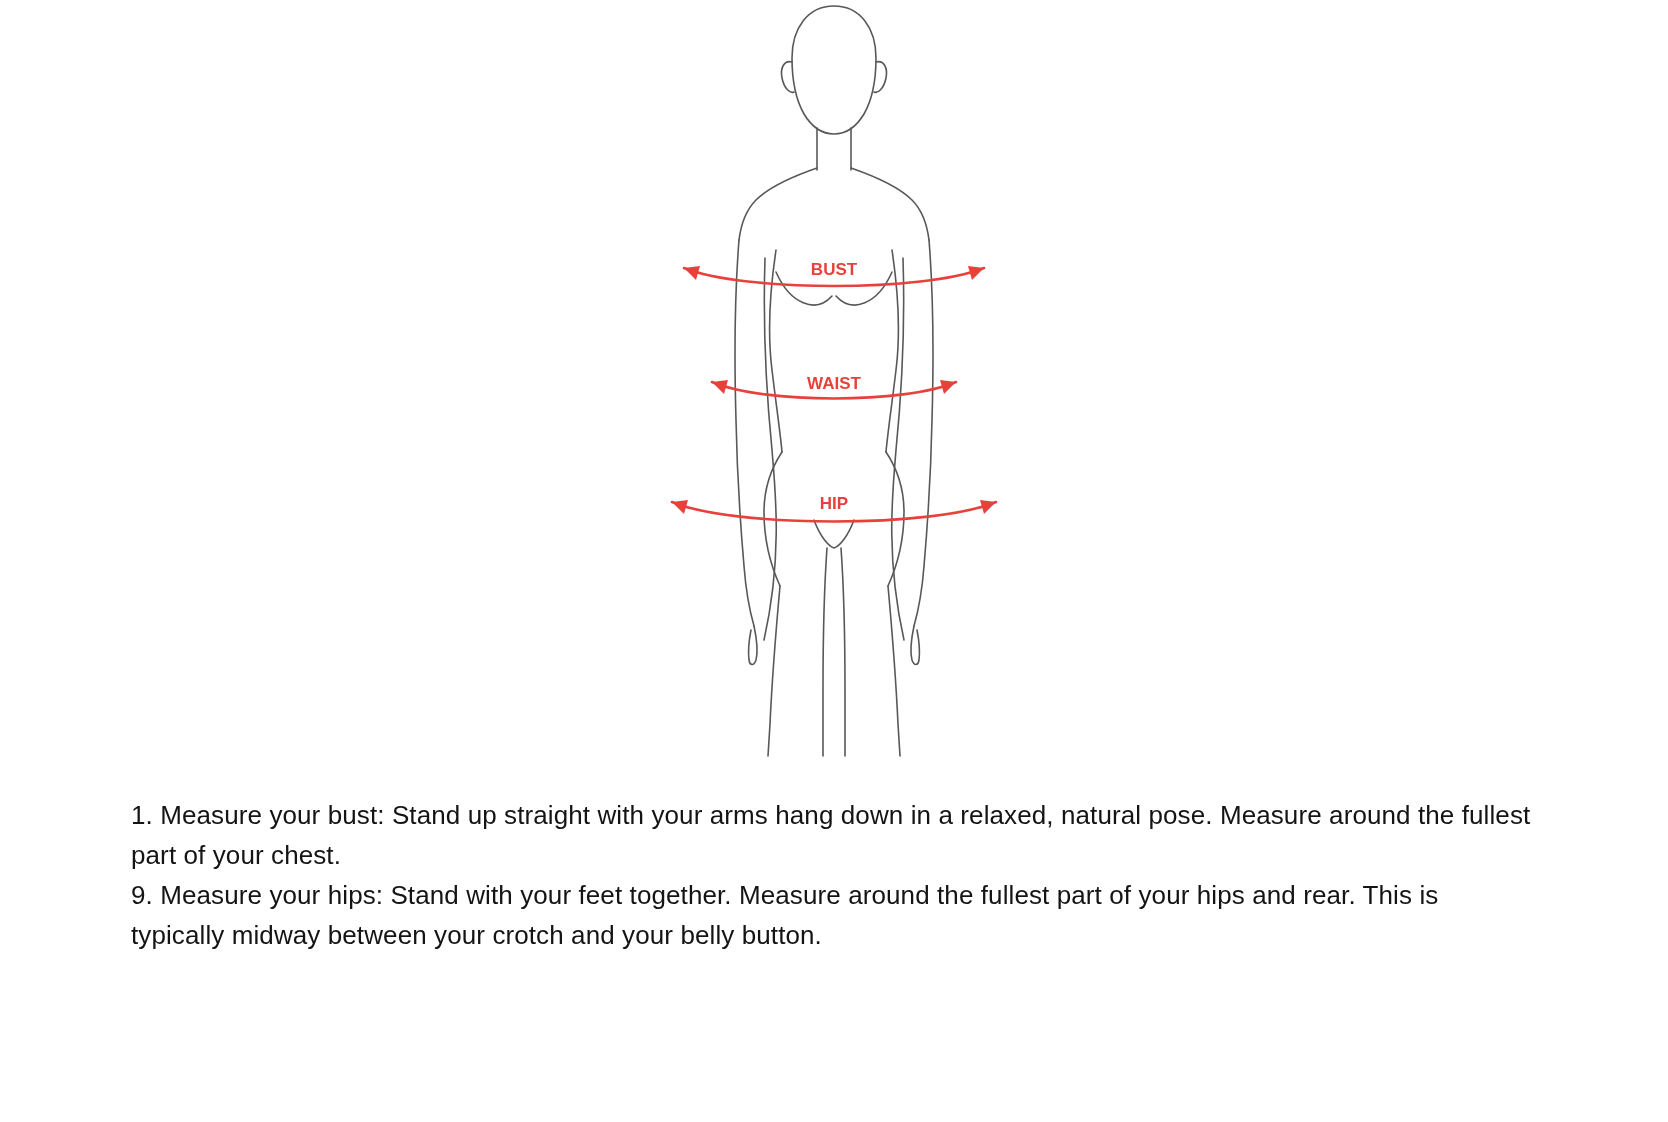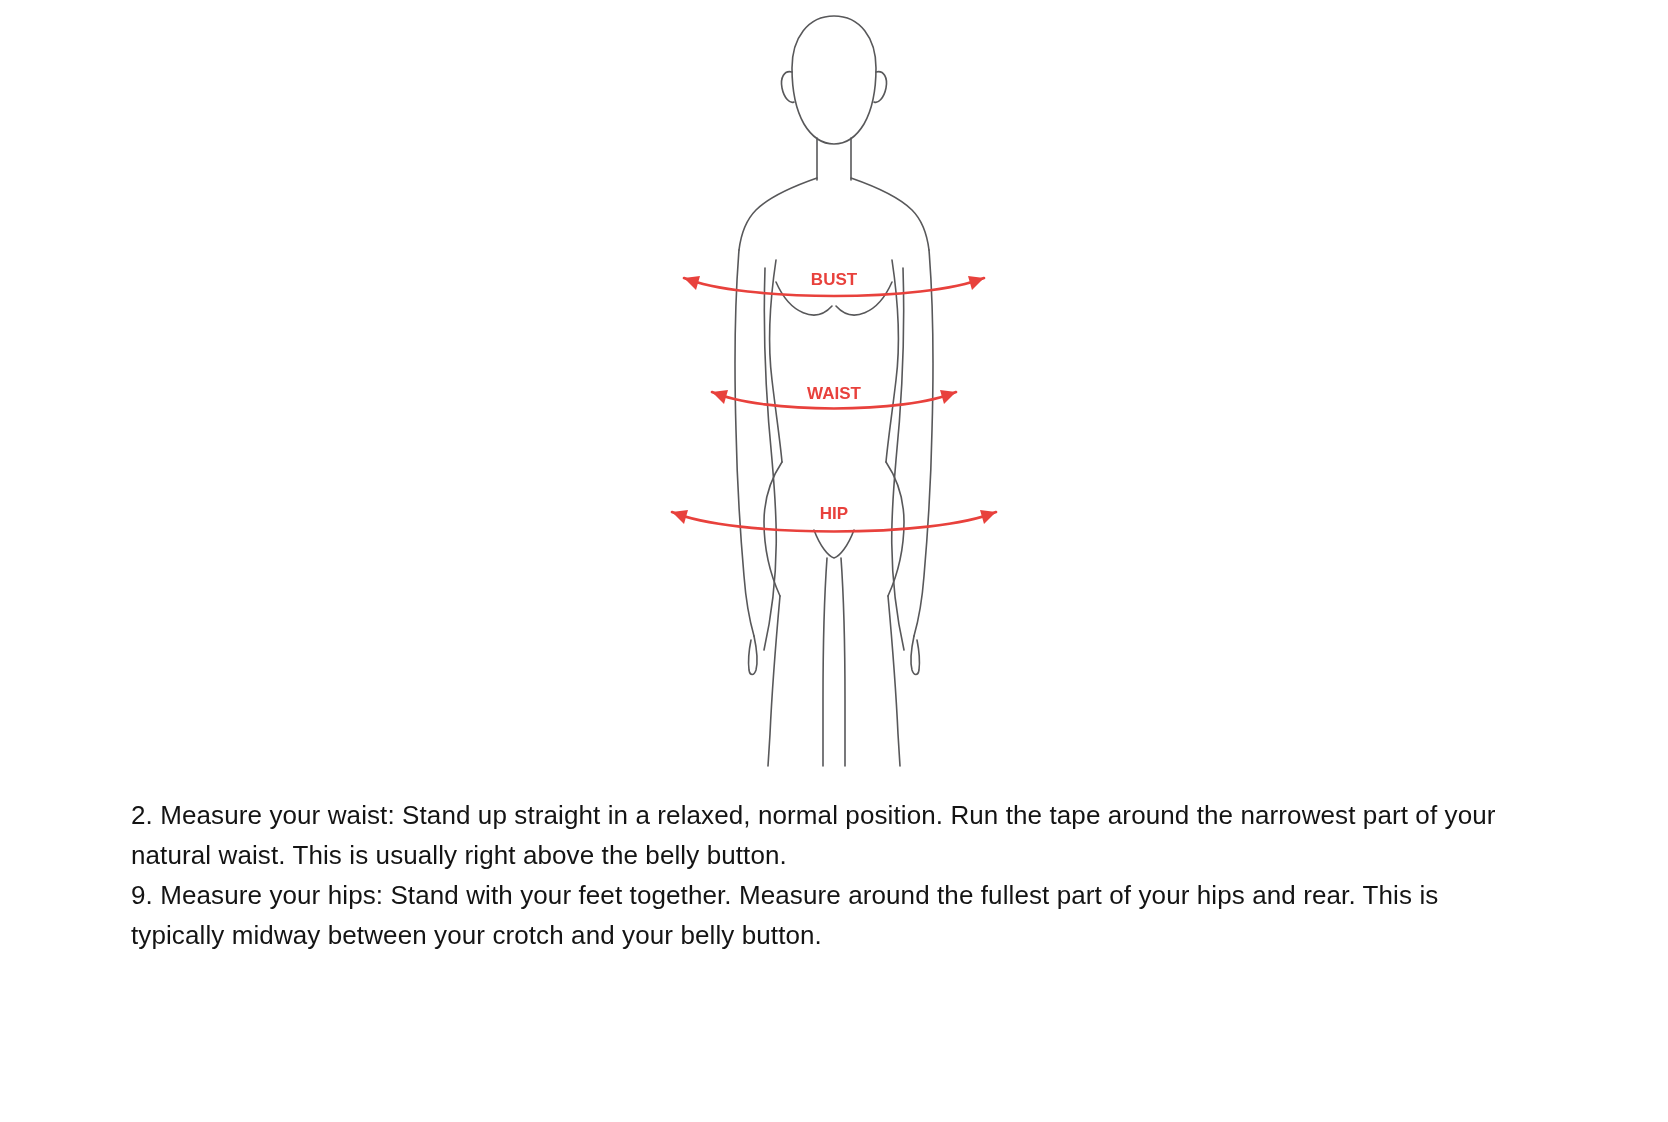--- a/index.html
+++ b/index.html
@@ -20,21 +20,21 @@
     height: 1122px;
     background: #ffffff;
   }
   .figure-wrap {
     position: absolute;
     left: 0;
     top: 0;
     width: 1668px;
     height: 770px;
     display: flex;
-    align-items: flex-end;
+    align-items: flex-start;
     justify-content: center;
   }
   .figure-svg {
     display: block;
   }
   .instructions {
     position: absolute;
     left: 131px;
     top: 795px;
     width: 1400px;
@@ -114,17 +114,17 @@
         <rect x="160" y="372" width="100" height="22" fill="#ffffff"></rect>
         <text x="210" y="389" text-anchor="middle" font-family="Liberation Sans, sans-serif" font-size="17" font-weight="bold" fill="#e8413c">WAIST</text>
 
         <rect x="178" y="492" width="64" height="22" fill="#ffffff"></rect>
         <text x="210" y="509" text-anchor="middle" font-family="Liberation Sans, sans-serif" font-size="17" font-weight="bold" fill="#e8413c">HIP</text>
       </g>
     </svg>
   </div>
 
   <div class="instructions">
-    <p>2. Measure your waist: Stand up straight in a relaxed, normal position. Run the tape around the narrowest part of your natural waist. This is usually right above the belly button.</p>
+    <p>1. Measure your bust: Stand up straight with your arms hang down in a relaxed, natural pose. Measure around the fullest part of your chest.</p>
     <p>9. Measure your hips: Stand with your feet together. Measure around the fullest part of your hips and rear. This is typically midway between your crotch and your belly button.</p>
   </div>
 
 </div>
 
 </body></html>

